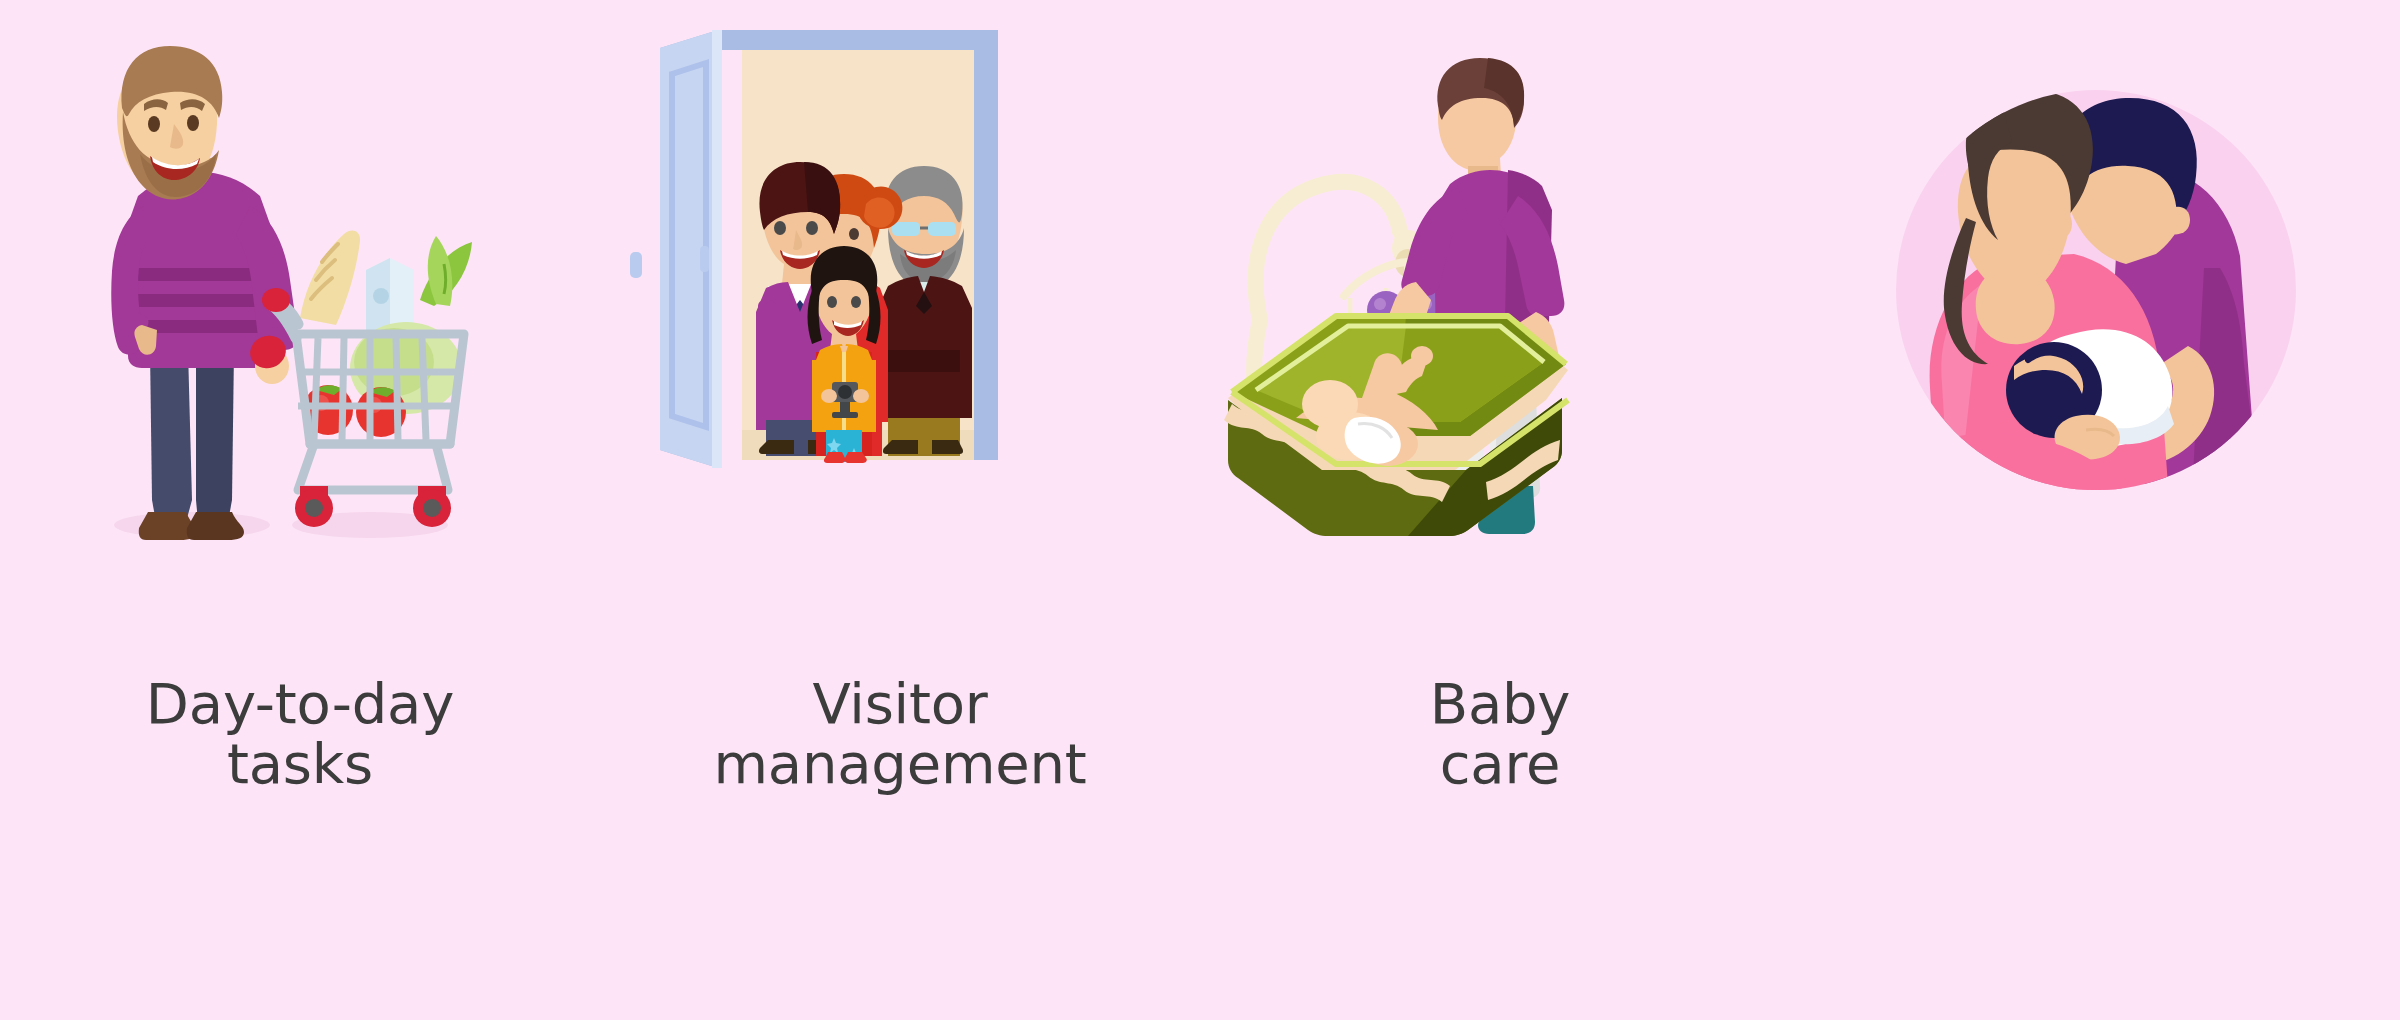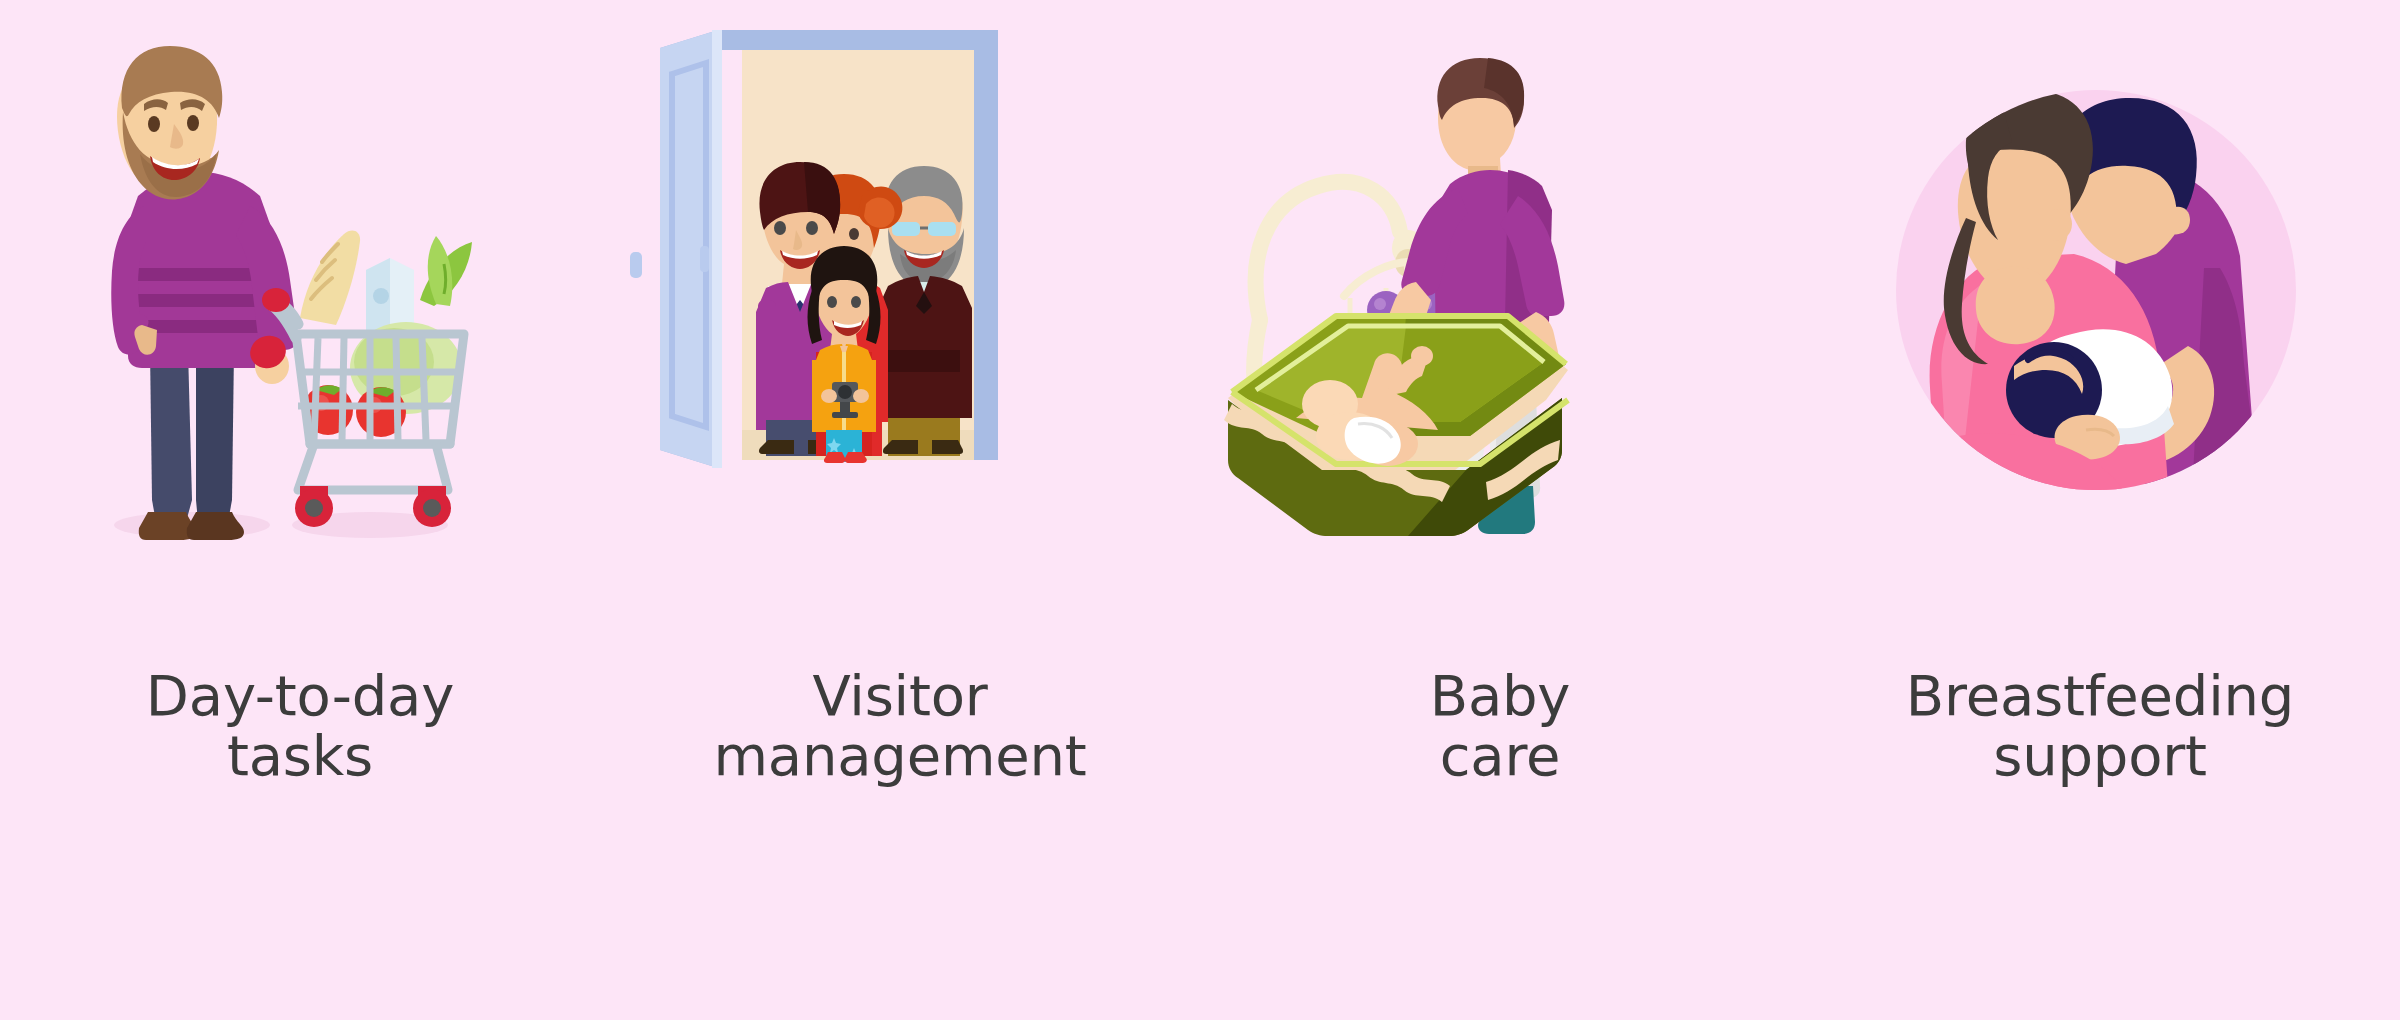--- a/index.html
+++ b/index.html
@@ -50,21 +50,21 @@
   }
   .feature-caption {
     width: 560px;
     text-align: center;
     color: #3c3c3c;
     font-size: 56px;
     line-height: 60px;
     letter-spacing: -0.2px;
     font-weight: 400;
     white-space: pre-line;
-    margin-top: 6px;
+    margin-top: 14px;
   }
 </style>
 </head>
 <body style="background: rgb(253, 229, 247);">
 
 <div id="board" style="background: rgb(253, 229, 247);">
 
   <div class="feature-card">
     <div class="art-slot">
       <svg viewBox="0 0 600 660" xmlns="http://www.w3.org/2000/svg">
@@ -446,17 +446,15 @@
           <path d="M214 366 c16 -12 36 -14 52 -6 14 8 20 22 16 34 -6 -16 -18 -24 -36 -24 -14 0 -24 4 -32 10 z" fill="#f3c49a"></path>
           <path d="M228 360 c14 -10 30 -10 42 -2" stroke="#1d1a52" stroke-width="6" fill="none" stroke-linecap="round"></path>
 
           <path d="M276 416 c20 -4 36 2 42 14 6 12 -2 24 -18 28 -20 5 -38 -2 -44 -14 -5 -12 3 -24 20 -28 z" fill="#f3c49a"></path>
           <path d="M286 430 c12 -2 22 0 28 6" stroke="#e8b98a" stroke-width="3" fill="none"></path>
 
           <path d="M130 444 c40 -16 96 -14 142 6 36 16 58 40 62 70 l-240 10 z" fill="#f9709f"></path>
         </g>
       </svg>
     </div>
-    <div class="feature-caption" style="color: rgb(60, 60, 60);">Breastfeeding
-support</div>
   </div>
 
 </div>
 
 </body></html>

